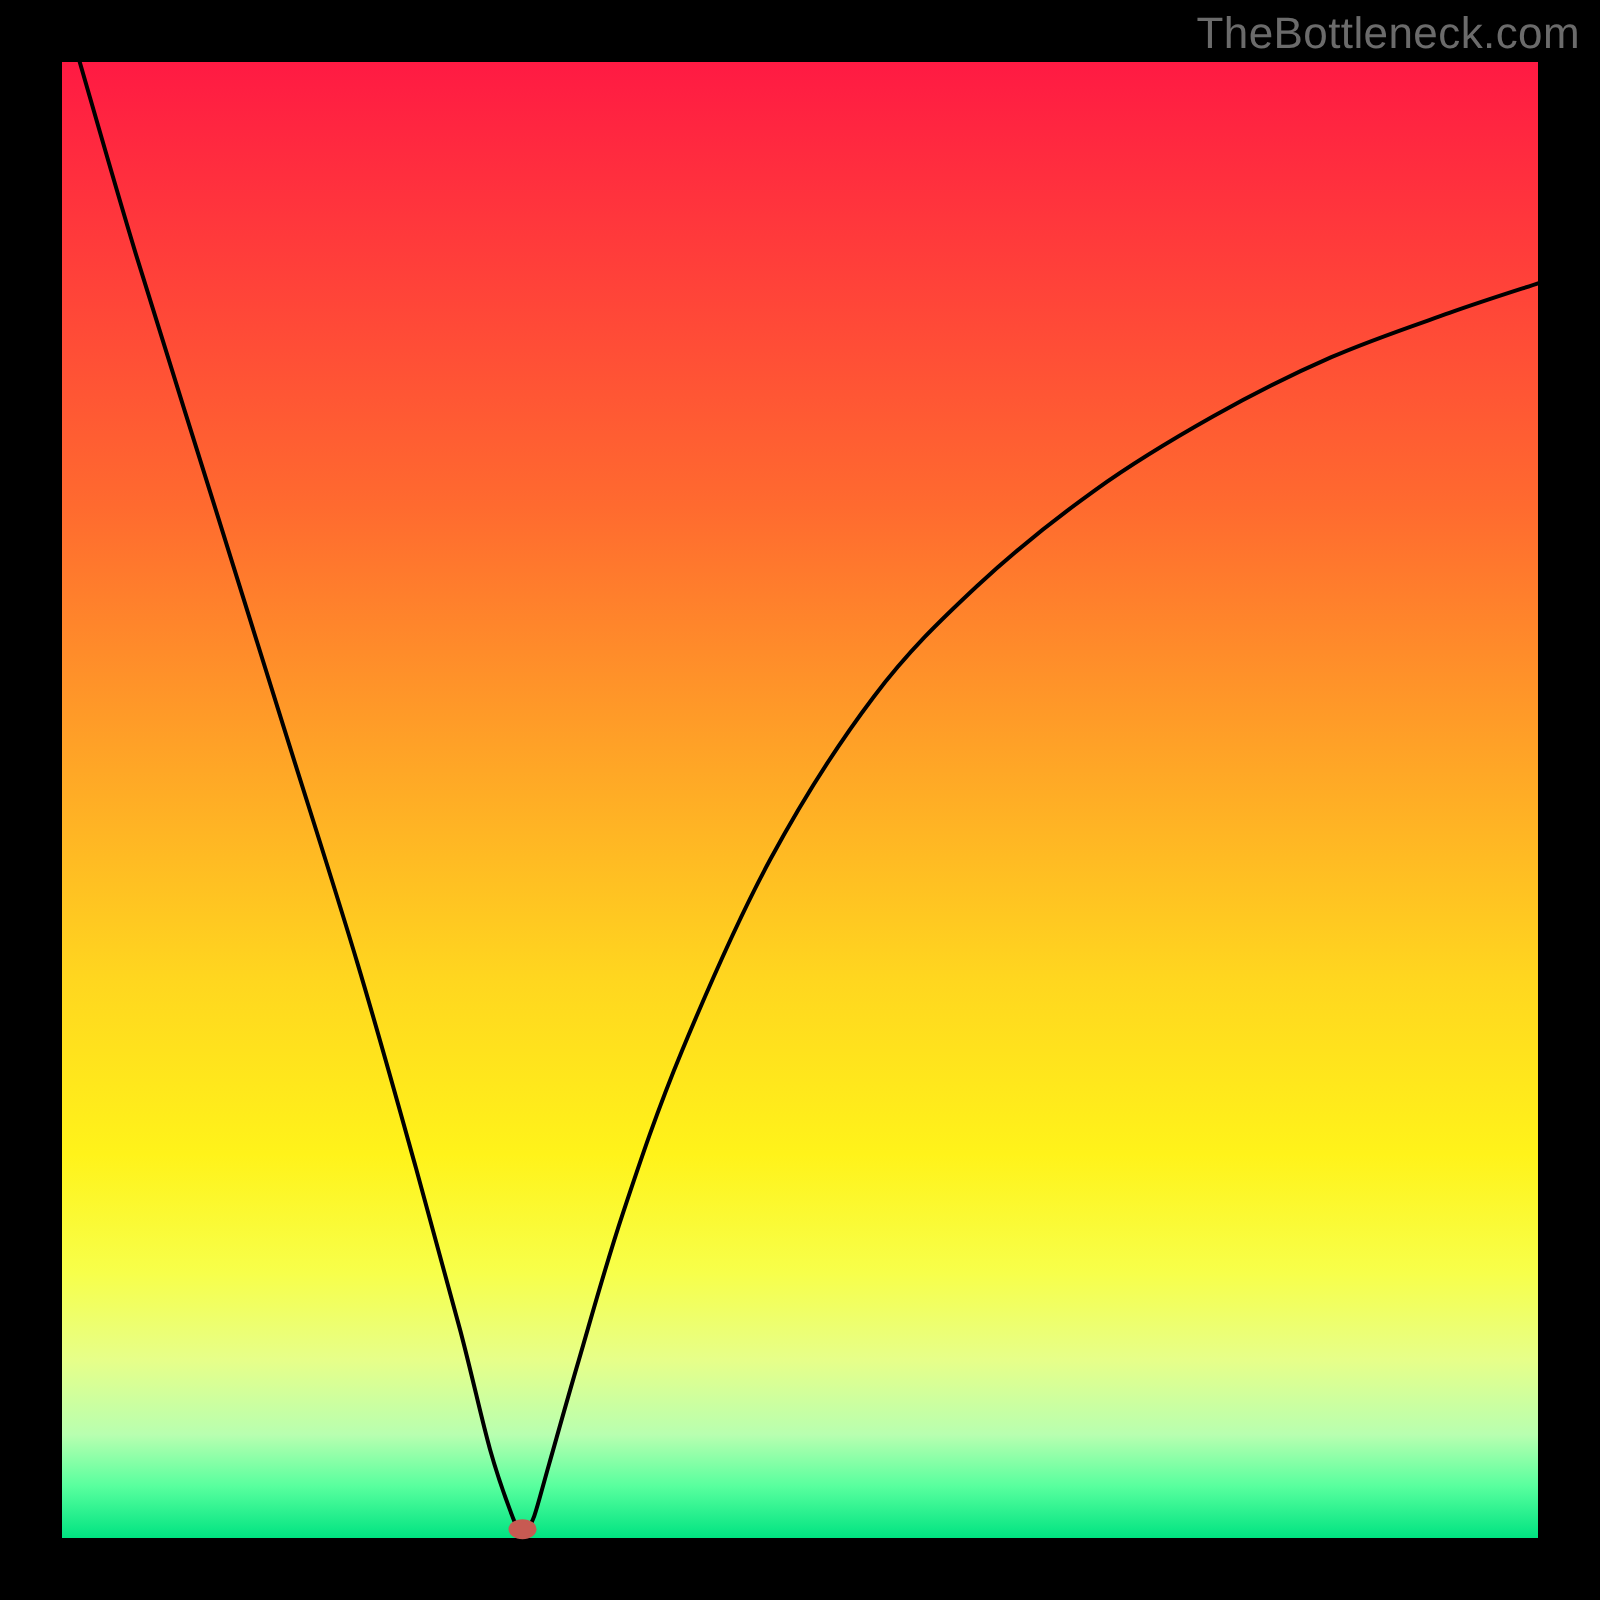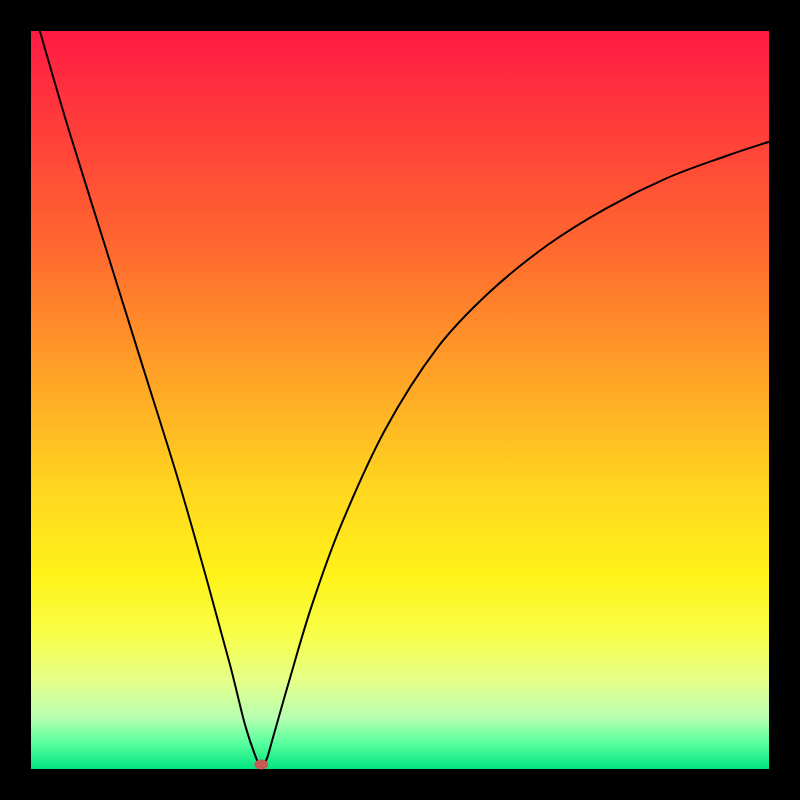--- a/index.html
+++ b/index.html
@@ -56,14 +56,15 @@
         </linearGradient>
     </defs>
 
     <rect x="31" y="31" width="738" height="738" fill="url(#bg-grad)"></rect>
 
     <path id="curve-path" fill="none" stroke="#000000" stroke-width="2" stroke-linecap="round" d="M 39.86 31.00 C 44.53 46.99, 57.08 91.27, 67.90 126.94 C 78.72 162.61, 92.50 205.66, 104.80 245.02 C 117.10 284.38, 129.40 323.74, 141.70 363.10 C 154.00 402.46, 167.53 444.28, 178.60 481.18 C 189.67 518.08, 199.51 553.75, 208.12 584.50 C 216.73 615.25, 224.11 642.31, 230.26 665.68 C 236.41 689.05, 240.71 709.34, 245.02 724.72 C 249.32 740.09, 253.63 751.41, 256.09 757.93 C 258.55 764.45, 258.55 762.85, 259.78 763.83 C 261.01 764.82, 262.24 764.82, 263.47 763.83 C 264.70 762.85, 265.31 763.22, 267.16 757.93 C 269.00 752.64, 270.85 745.01, 274.54 732.10 C 278.23 719.19, 283.15 701.35, 289.30 680.44 C 295.45 659.53, 302.83 632.47, 311.44 606.64 C 320.05 580.81, 328.66 554.98, 340.96 525.46 C 353.26 495.94, 369.25 459.04, 385.24 429.52 C 401.23 400.00, 419.68 371.10, 436.90 348.34 C 454.12 325.59, 470.11 310.21, 488.56 292.99 C 507.01 275.77, 527.92 259.17, 547.60 245.02 C 567.28 230.88, 586.96 219.19, 606.64 208.12 C 626.32 197.05, 646.00 187.21, 665.68 178.60 C 685.36 169.99, 707.50 162.61, 724.72 156.46 C 741.94 150.31, 761.62 144.16, 769.00 141.70"></path>
 
     <ellipse id="marker-ellipse" cx="261.26" cy="764.57" rx="7" ry="5" fill="#c75a52"></ellipse>
   </svg>
 
+  <div class="watermark">TheBottleneck.com</div>
 
 </div>
 
 </body></html>

